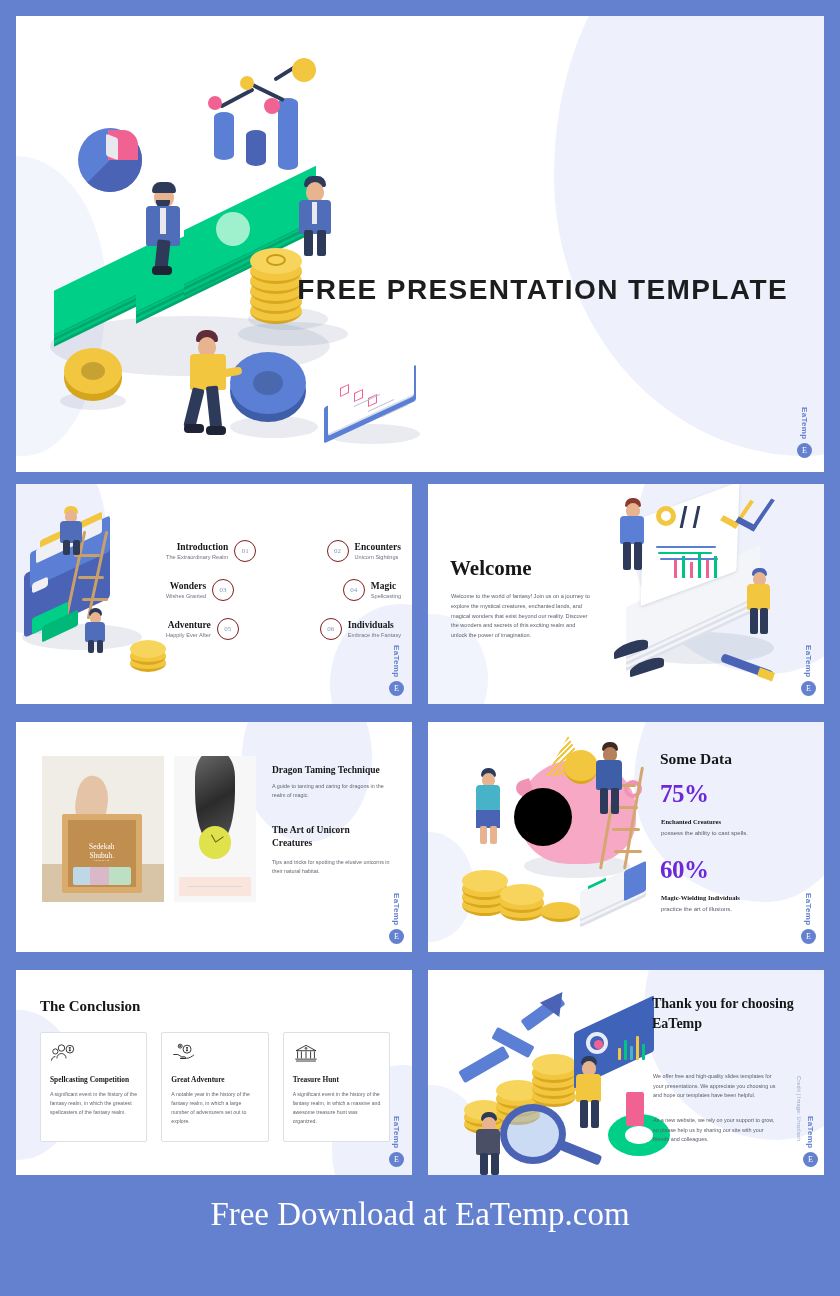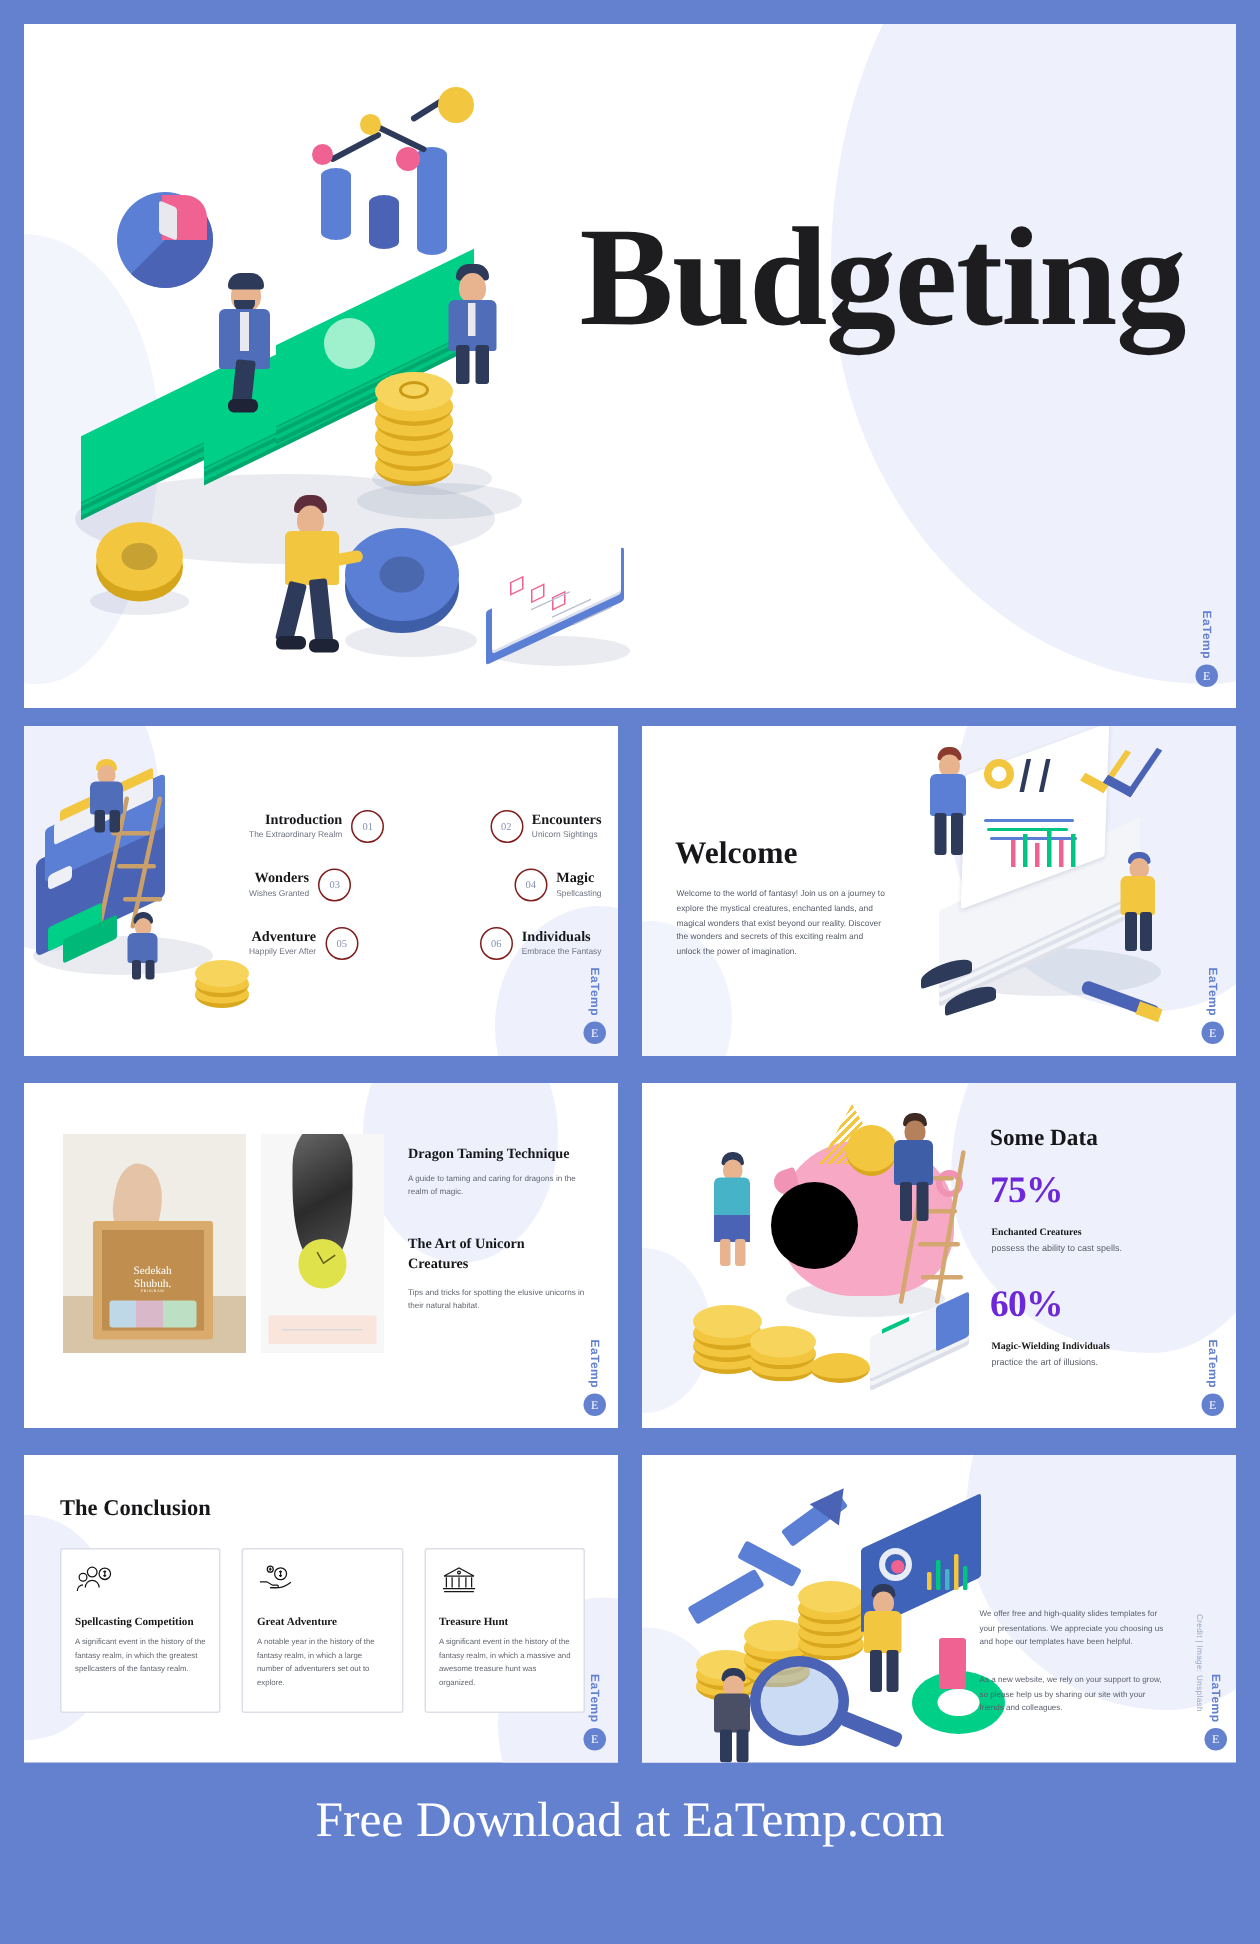--- a/index.html
+++ b/index.html
@@ -512,21 +512,21 @@
     <div style="position:absolute;left:2px;top:12px;width:92px;height:36px;background:#5b7fd4;transform:skewY(-25deg);border-radius:2px;"></div>
     <div style="position:absolute;left:6px;top:6px;width:86px;height:34px;background:#ffffff;transform:skewY(-25deg);border-radius:2px;box-shadow:0 2px 0 #dbe0ee;"></div>
     <div style="position:absolute;left:18px;top:12px;width:9px;height:9px;border:1.6px solid #f06292;transform:skewY(-25deg);"></div>
     <div style="position:absolute;left:32px;top:17px;width:9px;height:9px;border:1.6px solid #f06292;transform:skewY(-25deg);"></div>
     <div style="position:absolute;left:46px;top:22px;width:9px;height:9px;border:1.6px solid #f06292;transform:skewY(-25deg);"></div>
     <div style="position:absolute;left:32px;top:26px;width:26px;height:1.4px;background:#b9bfd0;transform:skewY(-25deg);"></div>
     <div style="position:absolute;left:46px;top:31px;width:26px;height:1.4px;background:#b9bfd0;transform:skewY(-25deg);"></div>
     <div style="position:absolute;left:60px;top:36px;width:26px;height:1.4px;background:#b9bfd0;transform:skewY(-25deg);"></div>
   </div>
 
-  <div class="cover-title serif">Budgeting</div>
+  <div class="cover-sub">FREE PRESENTATION TEMPLATE</div>
 
   <div class="logo" style="right:12px;bottom:14px;">
     <div class="logo-text">EaTemp</div>
     <div class="logo-mark">E</div>
   </div>
 </div>
 
 <div class="slide" id="toc">
   <div class="bg-blob blob-a"></div>
   <div class="bg-blob blob-b"></div>
@@ -871,20 +871,21 @@
     <div style="position:absolute;left:9px;top:0;width:16px;height:9px;background:#2e3a59;border-radius:7px 7px 2px 2px;"></div>
     <div class="pers-head" style="left:10px;top:5px;width:14px;height:14px;background:#e8b48f;"></div>
     <div class="pers-body" style="left:4px;top:17px;width:24px;height:26px;background:#4a4f66;"></div>
     <div class="pers-leg" style="left:8px;top:41px;width:8px;height:22px;"></div>
     <div class="pers-leg" style="left:19px;top:41px;width:8px;height:22px;"></div>
   </div>
 
   <div class="donut" style="left:180px;top:144px;width:62px;height:42px;"></div>
   <div style="position:absolute;left:198px;top:122px;width:18px;height:34px;background:#f06292;border-radius:2px;"></div>
 
+  <div class="ty-title serif">Thank you for choosing EaTemp</div>
   <div class="ty-p" style="top:102px;">We offer free and high-quality slides templates for your presentations. We appreciate you choosing us and hope our templates have been helpful.</div>
   <div class="ty-p" style="top:146px;">As a new website, we rely on your support to grow, so please help us by sharing our site with your friends and colleagues.</div>
 
   <div class="credit-text" style="right:22px;bottom:34px;">Credit | Image: Unsplash</div>
   <div class="logo" style="right:6px;bottom:8px;">
     <div class="logo-text">EaTemp</div>
     <div class="logo-mark">E</div>
   </div>
 </div>
 

